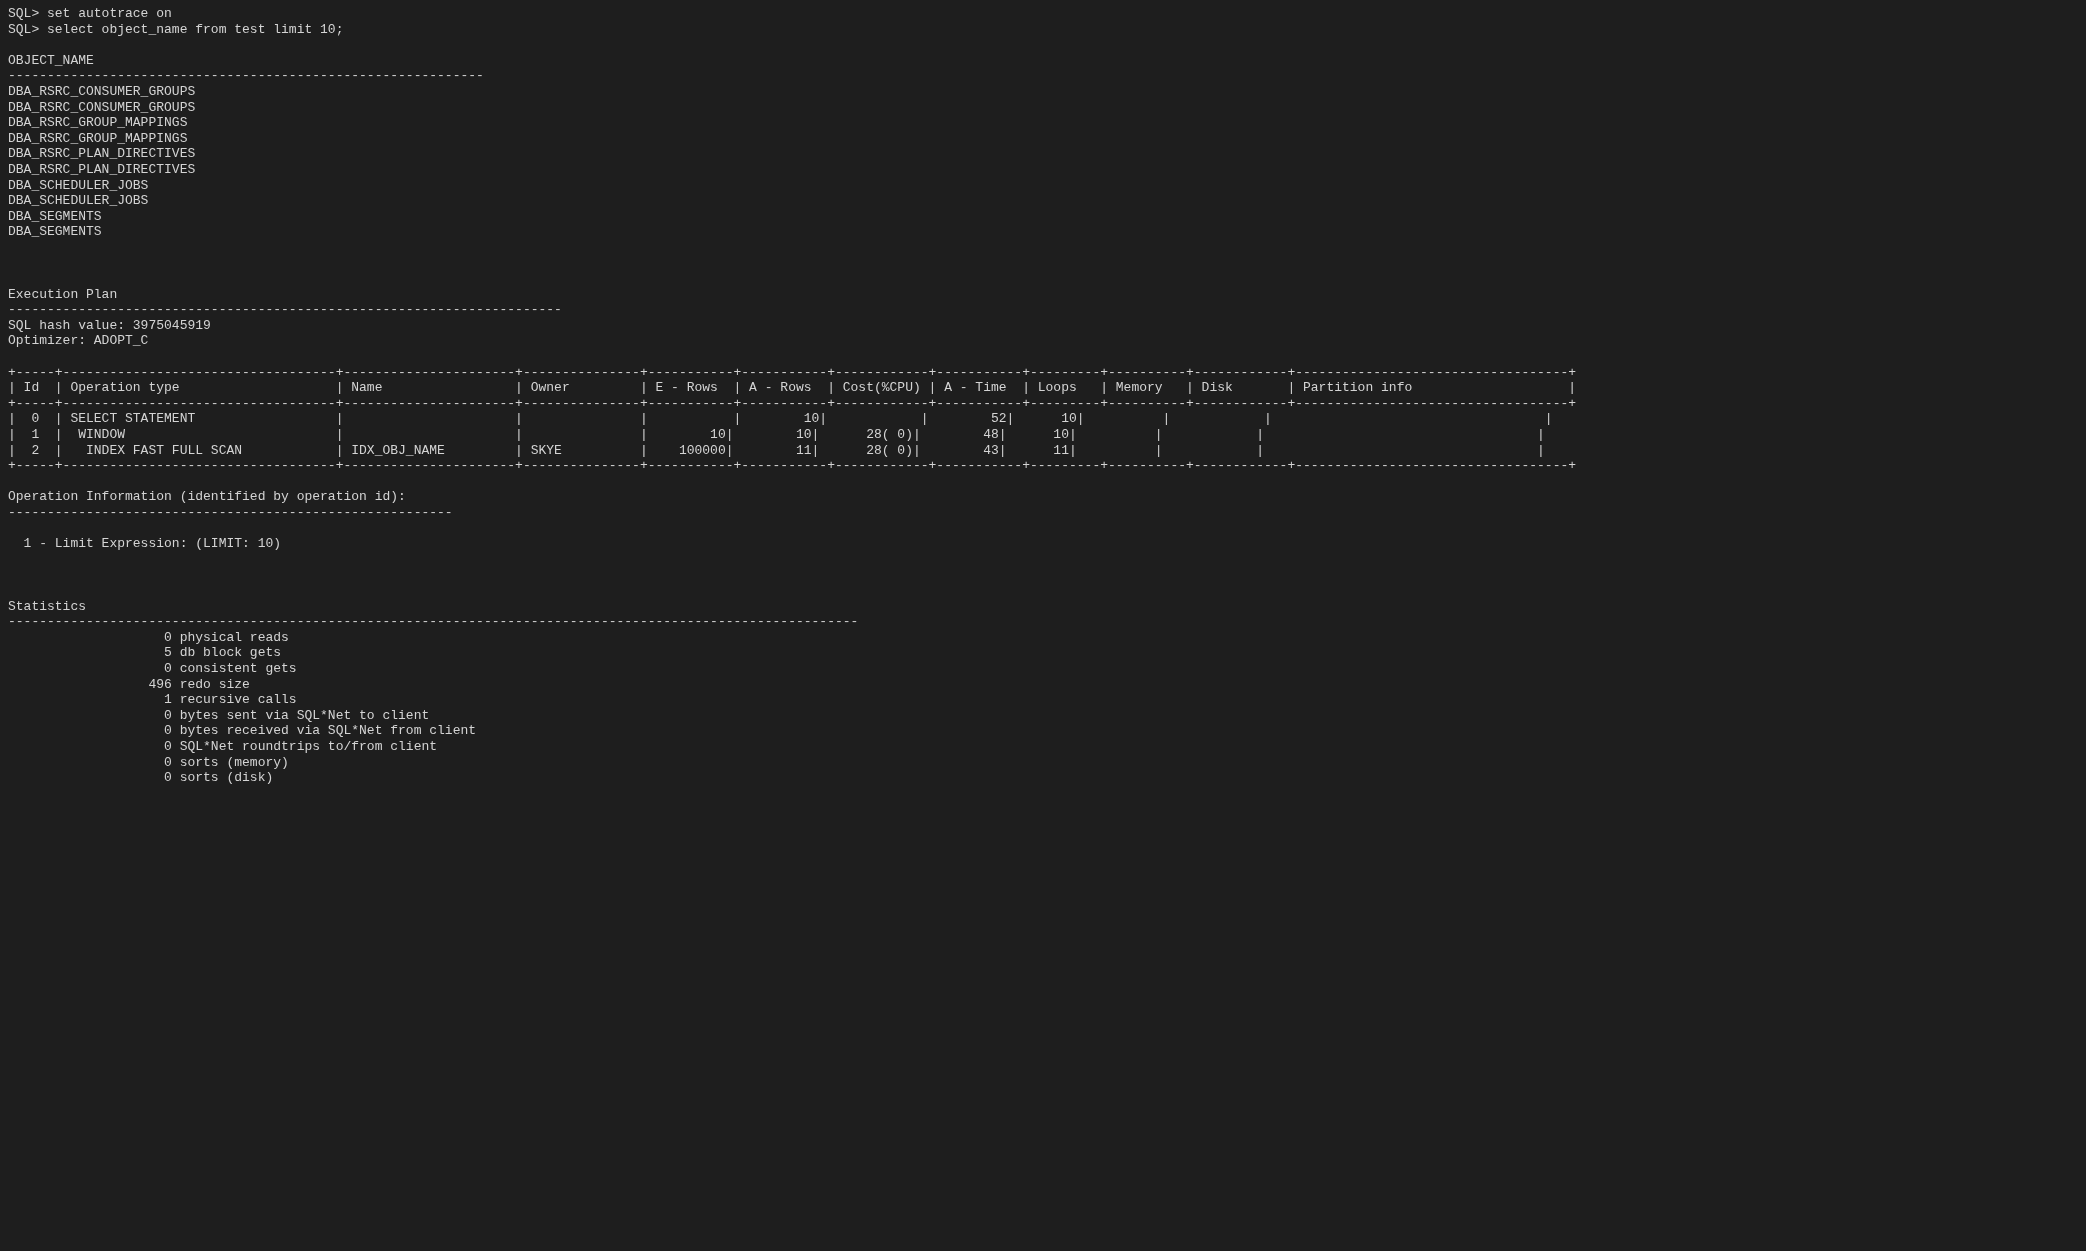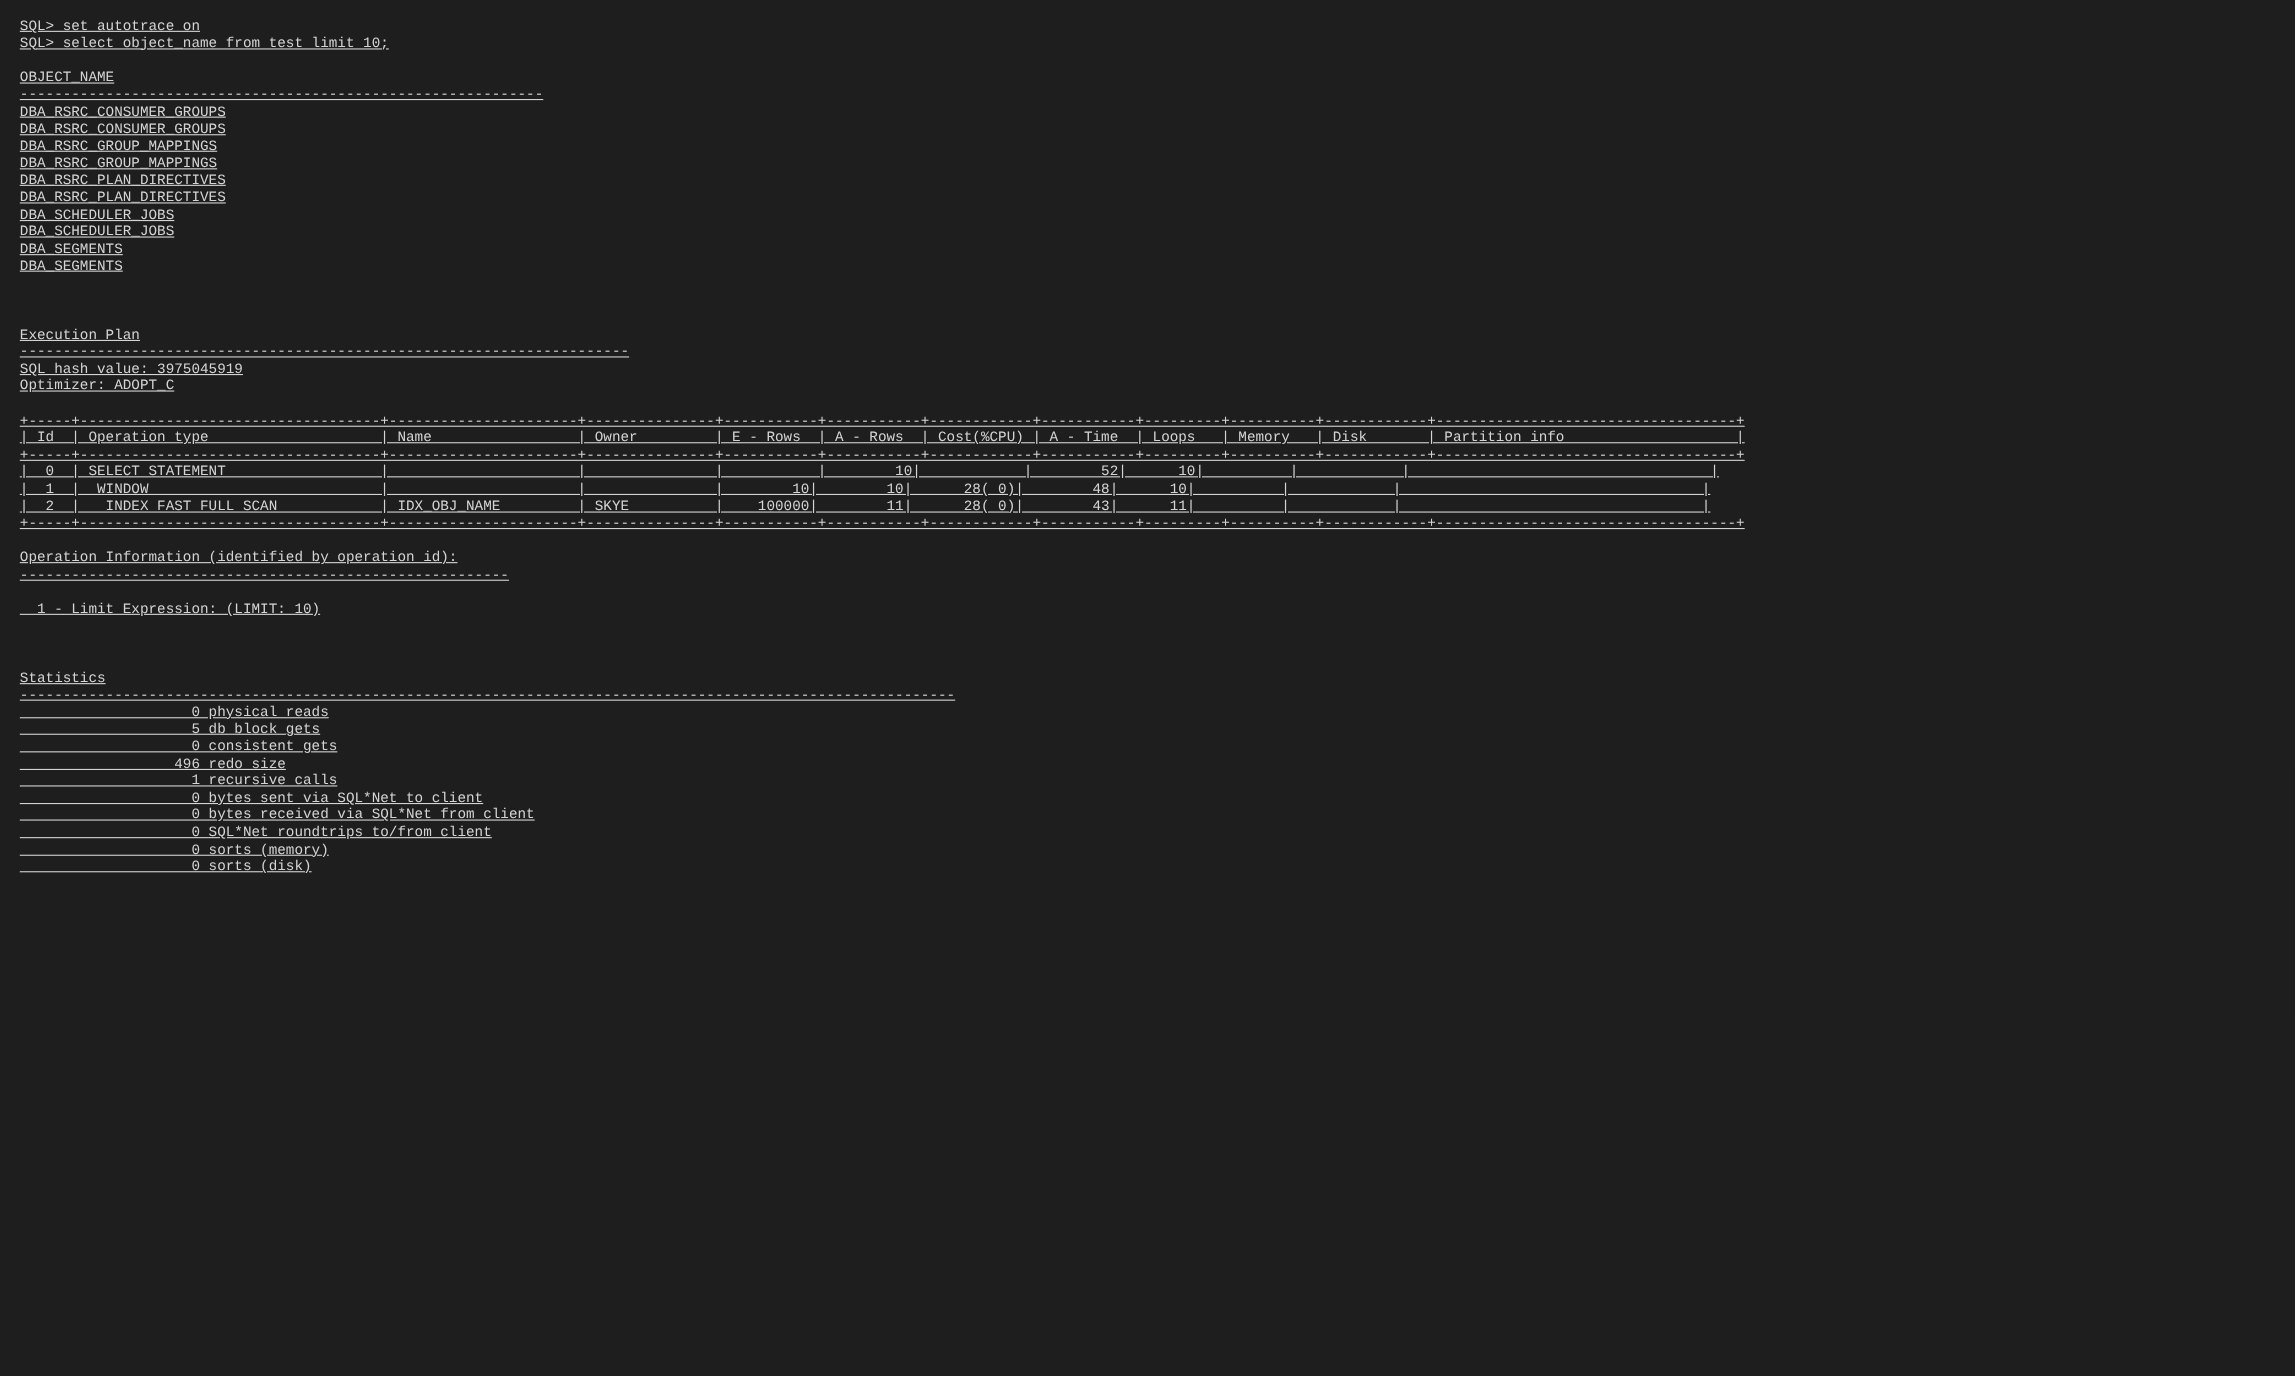--- a/index.html
+++ b/index.html
@@ -5,25 +5,24 @@
   html, body {
     margin: 0;
     padding: 0;
     background: #1e1e1e;
     color: #d4d4d4;
     font-family: Consolas, "Courier New", monospace;
     font-size: 13px;
     line-height: 1.2;
   }
   pre {
-    margin: 12px;
+    margin: 2px;
     padding: 4px 6px;
     white-space: pre;
     font-family: inherit;
-    text-decoration: underline;
   }
 </style>
 </head>
 <body>
 
 <pre id="terminal">SQL&gt; set autotrace on
 SQL&gt; select object_name from test limit 10;
 
 OBJECT_NAME
 -------------------------------------------------------------

